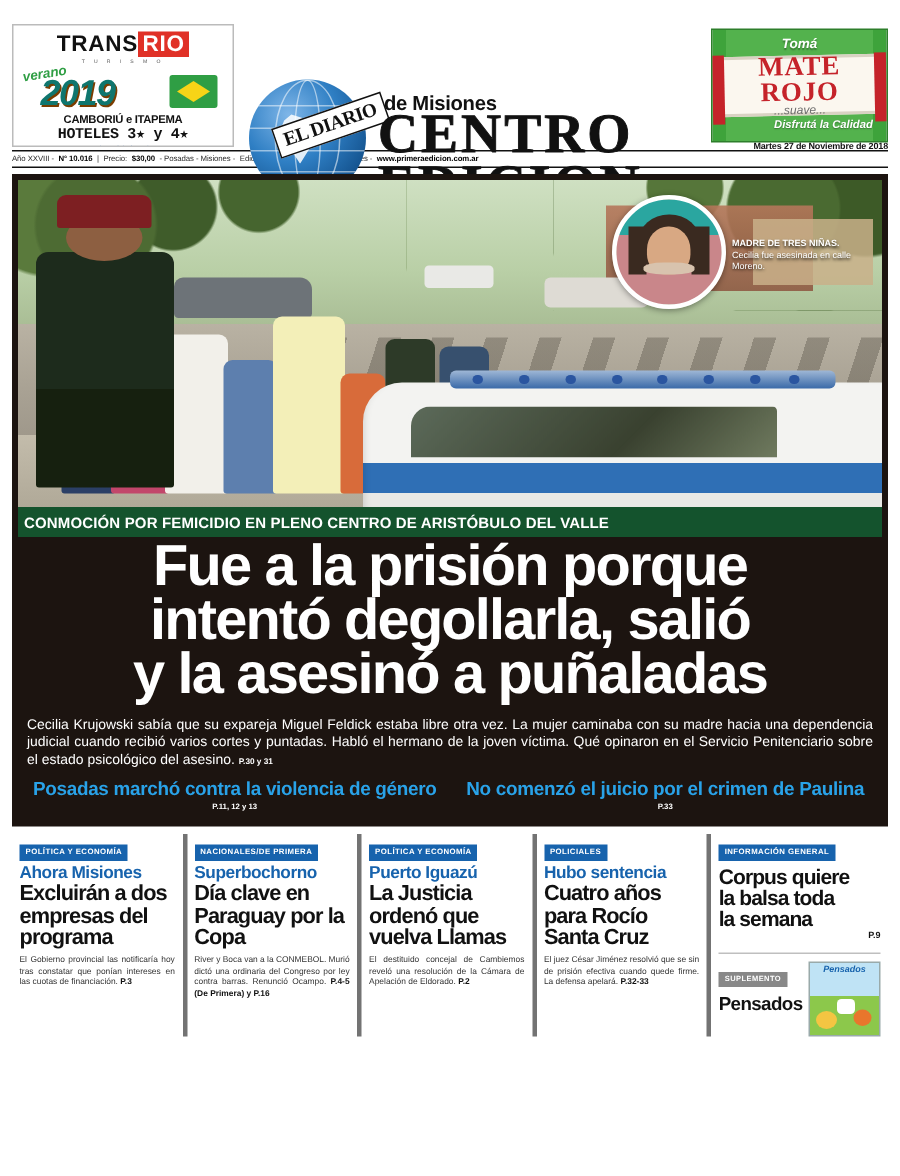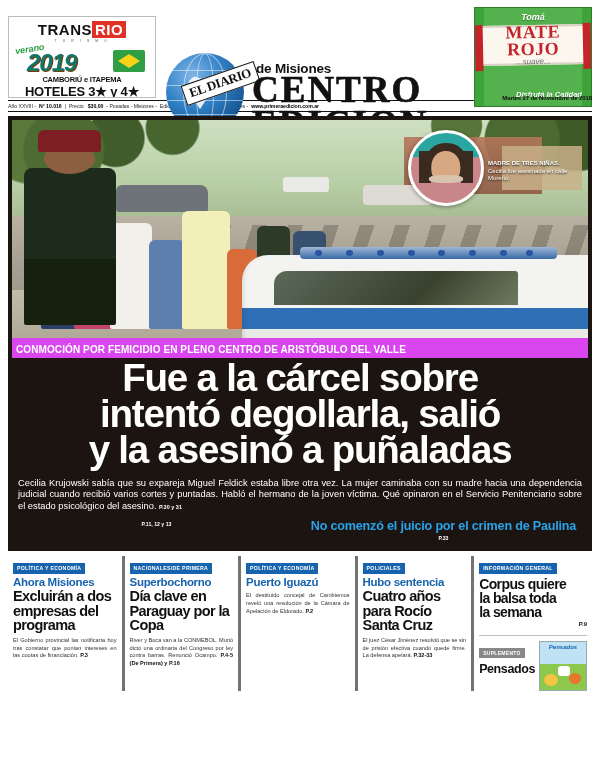--- a/index.html
+++ b/index.html
@@ -52,21 +52,21 @@
   .tr-flag:after{
     content:""; position:absolute; left:5px; top:4px; width:22px; height:14px;
     background:#f7d417; transform: skewX(0deg);
     clip-path: polygon(50% 0, 100% 50%, 50% 100%, 0 50%);
   }
   .tr-flag-globe{
     position:absolute; left:11px; top:7px; width:10px; height:8px;
     background:#1b4aa0; border-radius:50%;
   }
   .tr-line1 { text-align:center; font-size:7.5px; font-weight:800; color:#111; margin-top:1px; letter-spacing:-.2px;}
-  .tr-line2 { text-align:center; font-size:13px; font-weight:800; color:#111; letter-spacing:-.2px;}
+  .tr-line2 { text-align:center; font-size:10px; font-weight:800; color:#111; letter-spacing:-.2px;font-family:Liberation Mono, monospace;}
   .tr-url { text-align:center; font-size:4.6px; color:#2b5fa8; }
 
   
   .nameplate { flex: 1 1 auto; position: relative; padding-left: 6px; }
   .globe {
     position:absolute; left: 10px; top: -4px;
     width: 78px; height: 78px; border-radius: 50%;
     background: radial-gradient(circle at 34% 30%, #7fb6e8 0%, #2f7fc4 42%, #14538f 78%, #0d3a67 100%);
     overflow: hidden;
   }
@@ -104,21 +104,21 @@
   }
   .np-edicion {
     position:absolute; left: 96px; top: 49px;
     font-family:"Liberation Serif", serif;
     font-size: 37px; font-weight: 800; letter-spacing: 2px; color:#111; line-height: .98;
     -webkit-text-stroke: .6px #111;
   }
 
   
   .ad-mate {
-    flex: 0 0 118px; width: 118px; height: 100px;
+    flex: 0 0 118px; width: 118px; height: 76px;
     background: linear-gradient(90deg,#3ea33b 0 8%,#53b24d 8% 92%,#3ea33b 92% 100%);
     position: relative; overflow: hidden; border: 1px solid #2d7e2b;
   }
   .mt-toma { text-align:center; color:#fff; font-style:italic; font-weight:bold; font-size:9px; margin-top:4px;
              text-shadow: 0 1px 1px rgba(0,0,0,.35); }
   .mt-label {
     position:absolute; left:6px; right:6px; top:17px; height:40px;
     background:#fbf7ef; border-top:2px solid #d9d2c3; border-bottom:2px solid #d9d2c3;
     transform: rotate(-1.2deg);
     display:flex; flex-direction:column; justify-content:center; align-items:center;
@@ -239,21 +239,21 @@
     background:#d8c3ae; border-radius: 40%;
   }
   .inset-cap {
     position:absolute; right: 16px; top: 40px; width: 84px;
     color:#fff; font-size: 6px; font-weight: 800; line-height: 1.25;
     text-shadow: 0 1px 2px rgba(0,0,0,.9);
   }
   .inset-cap .norm { font-weight: normal; }
 
   .kicker {
-    background:#d946ef; color:#fff;
+    background:#14532d; color:#fff;
     font-size: 10px; font-weight: 800; letter-spacing: .1px;
     padding: 6px 4px 3px 4px;
   }
   .headline {
     background:#1c1410; color:#fff;
     font-size: 38.5px; font-weight: 800; line-height: .94;
     letter-spacing: -1.2px; padding: 2px 4px 4px 4px;
     text-align: center;
   }
   .headline div { white-space: nowrap; }
@@ -424,32 +424,33 @@
       </div>
       <div class="inset-cap">
         <span>MADRE DE TRES NIÑAS.</span>
         <span class="norm">Cecilia fue asesinada en calle Moreno.</span>
       </div>
     </div>
 
     <div class="kicker">CONMOCIÓN POR FEMICIDIO EN PLENO CENTRO DE ARISTÓBULO DEL VALLE</div>
 
     <div class="headline">
-      <div>Fue a la cárcel sobre</div>
+      <div>Fue a la prisión porque</div>
       <div>intentó degollarla, salió</div>
       <div>y la asesinó a puñaladas</div>
     </div>
 
     <div class="lead-body">
       <span>Cecilia Krujowski sabía que su expareja Miguel Feldick estaba libre otra vez. La mujer caminaba con su madre hacia una dependencia judicial cuando recibió varios cortes y puntadas. Habló el hermano de la joven víctima. Qué opinaron en el Servicio Penitenciario sobre el estado psicológico del asesino.</span>
       <span class="ref">P.30 y 31</span>
     </div>
 
     <div class="subheads">
       <div class="sh">
+        <div class="t">Posadas marchó contra la violencia de género</div>
         <div class="p">P.11, 12 y 13</div>
       </div>
       <div class="sh">
         <div class="t">No comenzó el juicio por el crimen de Paulina</div>
         <div class="p">P.33</div>
       </div>
     </div>
   </div>
 
   <div class="cols">
@@ -470,20 +471,21 @@
       <div class="titular">Día clave en Paraguay por la Copa</div>
       <div class="bajada">
         <span>River y Boca van a la CONMEBOL. Murió dictó una ordinaria del Congreso por ley contra barras. Renunció Ocampo.</span>
         <span class="ref">P.4-5 (De Primera) y P.16</span>
       </div>
     </div>
 
     <div class="col">
       <div class="sec">POLÍTICA Y ECONOMÍA</div>
       <div class="volanta">Puerto Iguazú</div>
+      <div class="titular">La Justicia ordenó que vuelva Llamas</div>
       <div class="bajada">
         <span>El destituido concejal de Cambiemos reveló una resolución de la Cámara de Apelación de Eldorado.</span>
         <span class="ref">P.2</span>
       </div>
     </div>
 
     <div class="col">
       <div class="sec">POLICIALES</div>
       <div class="volanta">Hubo sentencia</div>
       <div class="titular">Cuatro años para Rocío Santa Cruz</div>

